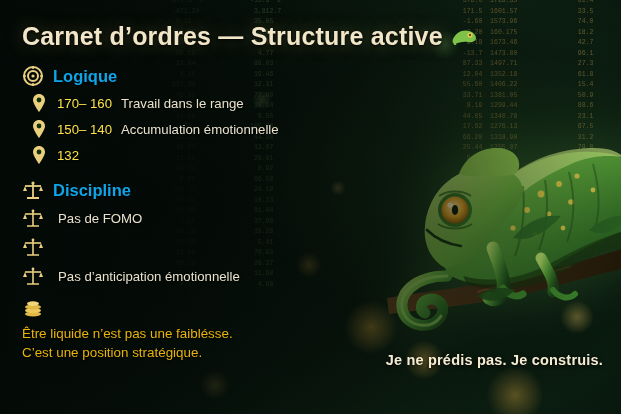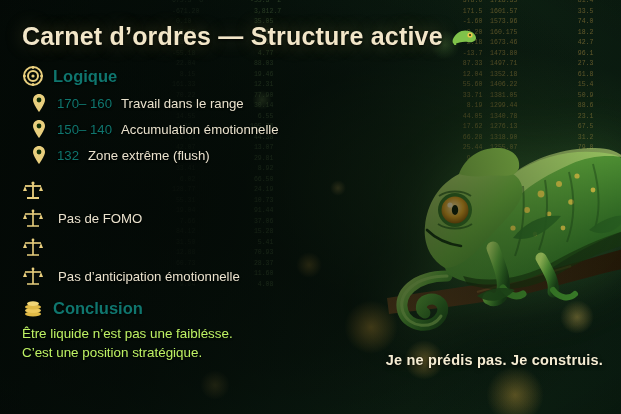--- a/index.html
+++ b/index.html
@@ -70,50 +70,50 @@
     text-shadow: 0 1px 3px rgba(0,0,0,.85), 0 0 18px rgba(210,180,100,.35);
     display: flex; align-items: center; gap: 8px;
   }
   .title-chip { display: inline-block; }
 
   .section {
     margin-top: 14px;
   }
   .sec-head {
     display: flex; align-items: center; gap: 9px;
-    color: #0f766e;
+    color: #0ea5e9;
     font-size: 16.5px;
     font-weight: bold;
     text-shadow: 0 1px 2px rgba(0,0,0,.8);
   }
   .sec-icon { width: 22px; height: 22px; flex: 0 0 22px; display: block; }
 
   .items { margin: 6px 0 0 0; }
   .row {
     display: flex; align-items: center; gap: 9px;
     margin: 0 0 6px 8px;
     color: #eae2cd;
     font-size: 13.2px;
     text-shadow: 0 1px 2px rgba(0,0,0,.85);
   }
   .row .bullet-icon { width: 18px; height: 20px; flex: 0 0 18px; }
-  .row .lvl { color: #0f766e; }
+  .row .lvl { color: #fde047; }
 
   .disc-row {
     display: flex; align-items: center; gap: 14px;
     margin: 0 0 7px 0;
     color: #eae2cd;
     font-size: 13.2px;
     text-shadow: 0 1px 2px rgba(0,0,0,.85);
   }
   .disc-row .scale-icon { width: 22px; height: 22px; flex: 0 0 22px; }
 
   .concl-lines {
     margin-top: 5px;
-    color: #bef264;
+    color: #eab308;
     font-size: 13.4px;
     line-height: 19px;
     text-shadow: 0 1px 2px rgba(0,0,0,.85);
   }
 
   .tagline {
     position: absolute;
     right: 18px; bottom: 46px;
     color: #f5ecd2;
     font-size: 14.5px;
@@ -384,36 +384,36 @@
           <span>Accumulation émotionnelle</span>
         </div>
         <div class="row">
           <span class="bullet-icon">
             <svg viewBox="0 0 18 20" width="18" height="20">
               <path d="M9 1 C5.7 1 3 3.6 3 7 C3 11 9 19 9 19 C9 19 15 11 15 7 C15 3.6 12.3 1 9 1 Z" fill="#e9cf7e"></path>
               <circle cx="9" cy="7" r="2.4" fill="#123008"></circle>
             </svg>
           </span>
           <span class="lvl">132</span>
-          <span>Zone extrême (flush)</span>
         </div>
       </div>
     </div>
 
     <div class="section">
       <div class="sec-head">
         <span class="sec-icon">
           <svg viewBox="0 0 22 22" width="22" height="22">
             <path d="M11 3 L11 19 M5 19 L17 19" stroke="#e9cf7e" stroke-width="1.8"></path>
             <path d="M3 7 L19 7" stroke="#e9cf7e" stroke-width="1.8"></path>
             <path d="M3 7 L1 12 L5 12 Z" fill="#e9cf7e"></path>
             <path d="M19 7 L17 12 L21 12 Z" fill="#e9cf7e"></path>
             <circle cx="11" cy="4" r="1.6" fill="#e9cf7e"></circle>
           </svg>
         </span>
+        <span>Discipline</span>
       </div>
       <div class="items">
         <div class="disc-row">
           <span class="scale-icon">
             <svg viewBox="0 0 22 22" width="22" height="22">
               <path d="M11 3 L11 19 M5 19 L17 19" stroke="#e9cf7e" stroke-width="1.6"></path>
               <path d="M3 7 L19 7" stroke="#e9cf7e" stroke-width="1.6"></path>
               <path d="M3 7 L1 12 L5 12 Z" fill="#e9cf7e"></path>
               <path d="M19 7 L17 12 L21 12 Z" fill="#e9cf7e"></path>
               <circle cx="11" cy="4" r="1.4" fill="#e9cf7e"></circle>
@@ -450,21 +450,20 @@
     <div class="section" style="margin-top:10px;">
       <div class="sec-head">
         <span class="sec-icon">
           <svg viewBox="0 0 22 22" width="22" height="22">
             <ellipse cx="11" cy="17" rx="8" ry="2.6" fill="#e0b945"></ellipse>
             <ellipse cx="11" cy="13.5" rx="8" ry="2.6" fill="#edc95c"></ellipse>
             <ellipse cx="11" cy="10" rx="8" ry="2.6" fill="#e0b945"></ellipse>
             <ellipse cx="11" cy="6.6" rx="6" ry="2.3" fill="#f1d677"></ellipse>
           </svg>
         </span>
-        <span>Conclusion</span>
       </div>
       <div class="concl-lines">
         <div>Être liquide n’est pas une faiblésse.</div>
         <div>C’est une position stratégique.</div>
       </div>
     </div>
 
   </div>
 
   <div class="tagline">Je ne prédis pas. Je construis.</div>

